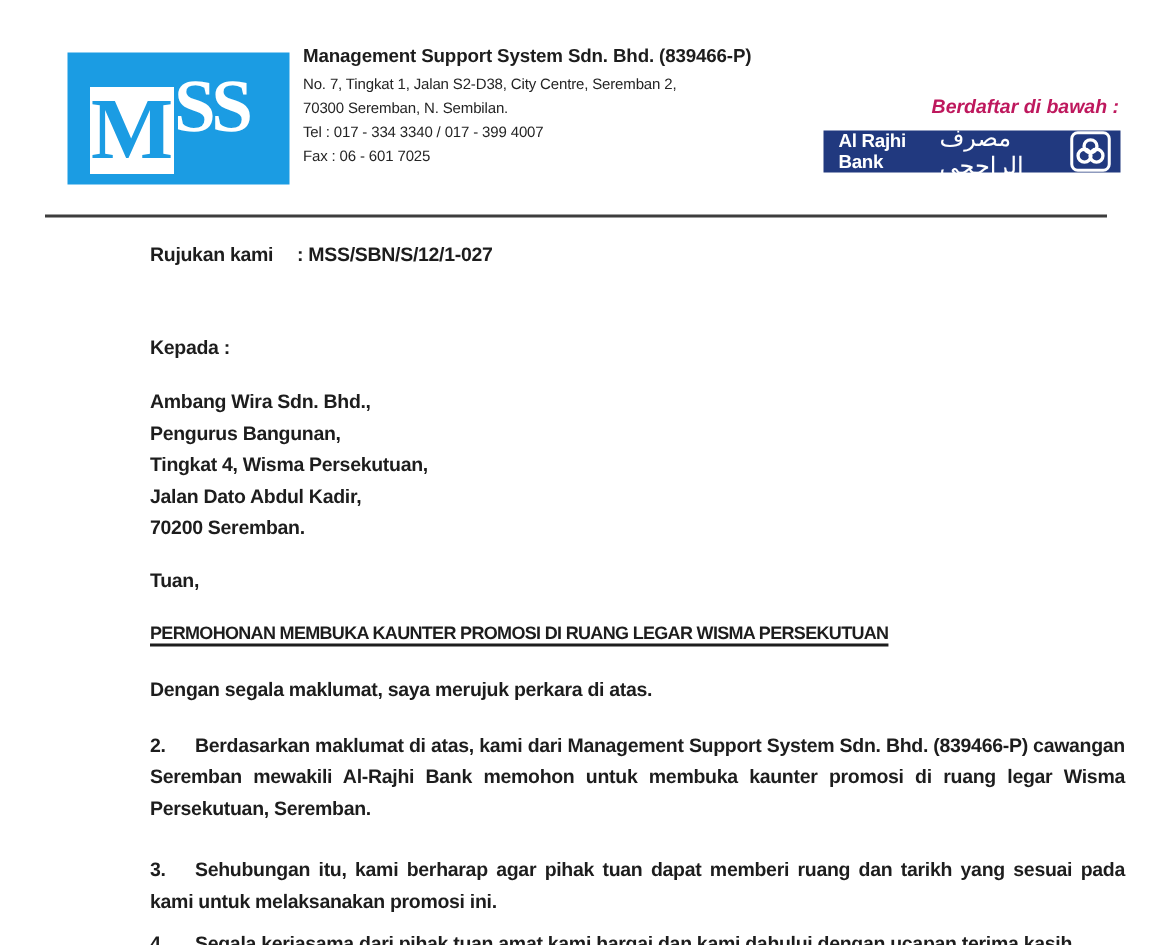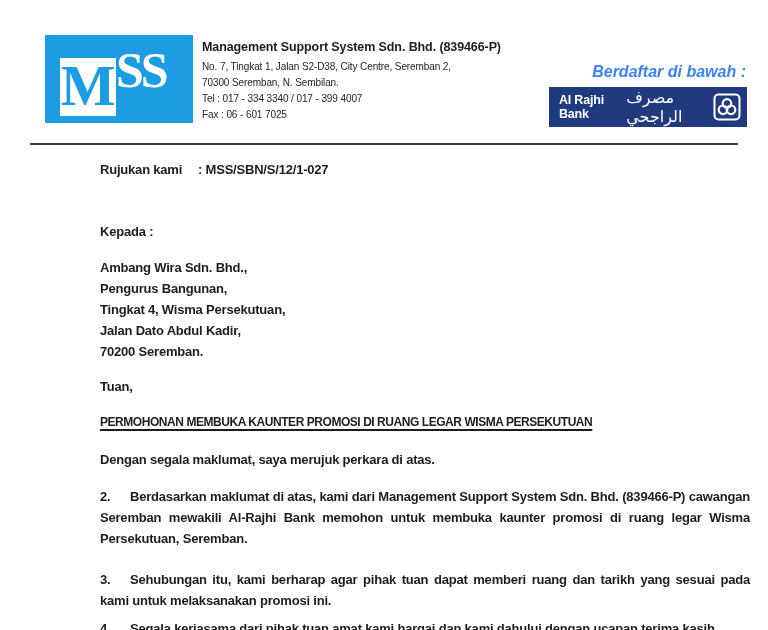--- a/index.html
+++ b/index.html
@@ -11,28 +11,28 @@
 
   
   .mss-logo{position:absolute;left:45px;top:35px;width:148px;height:88px;background:#1b9ce3;}
   .m-box{position:absolute;left:15px;top:23px;width:56px;height:58px;background:#ffffff;
          display:flex;align-items:center;justify-content:center;}
   .m-box span{font-family:"Liberation Serif",serif;font-weight:700;font-size:58px;
               color:#1b9ce3;line-height:1;margin-top:-3px;}
   .ss{position:absolute;left:71px;top:10px;font-family:"Liberation Serif",serif;
       font-weight:700;font-size:50px;line-height:1;color:#ffffff;letter-spacing:-3px;}
 
-  .company{position:absolute;left:202px;top:39px;line-height:16px;}
+  .company{position:absolute;left:202px;top:29px;line-height:16px;}
   .company .name{font-weight:700;font-size:12.5px;margin-bottom:4px;letter-spacing:-0.1px;}
   .company .line{font-size:10px;font-weight:400;letter-spacing:-0.1px;color:#242424;}
 
   .registered{position:absolute;right:22px;top:63px;font-style:italic;font-weight:700;
-              font-size:16px;color:#3b82f6;}
+              font-size:13px;color:#be185d;}
 
-  .bank-bar{position:absolute;left:549px;top:87px;width:198px;height:40px;background:#21397f;
+  .bank-bar{position:absolute;left:549px;top:87px;width:198px;height:28px;background:#21397f;
             display:flex;align-items:center;padding:0 5px 0 10px;box-sizing:border-box;color:#fff;}
   .bank-en{font-size:12.5px;font-weight:700;letter-spacing:-0.2px;}
   .bank-ar{font-size:16px;margin-left:6px;font-family:"DejaVu Sans",sans-serif;}
   .bank-icon{margin-left:auto;flex:none;}
 
   .divider{position:absolute;left:30px;top:143px;width:708px;height:2px;background:#3d3d3d;}
 
   
   .bt{font-weight:700;font-size:13px;letter-spacing:-0.2px;line-height:21px;color:#1d1d1d;}
   .abs{position:absolute;left:100px;}

